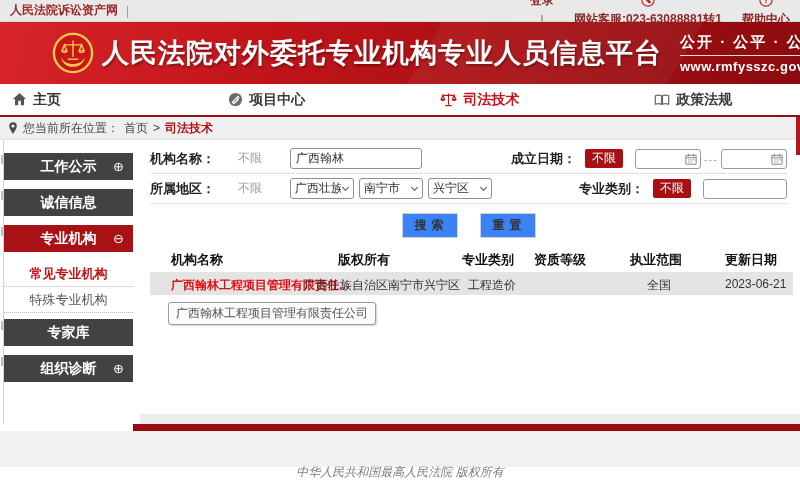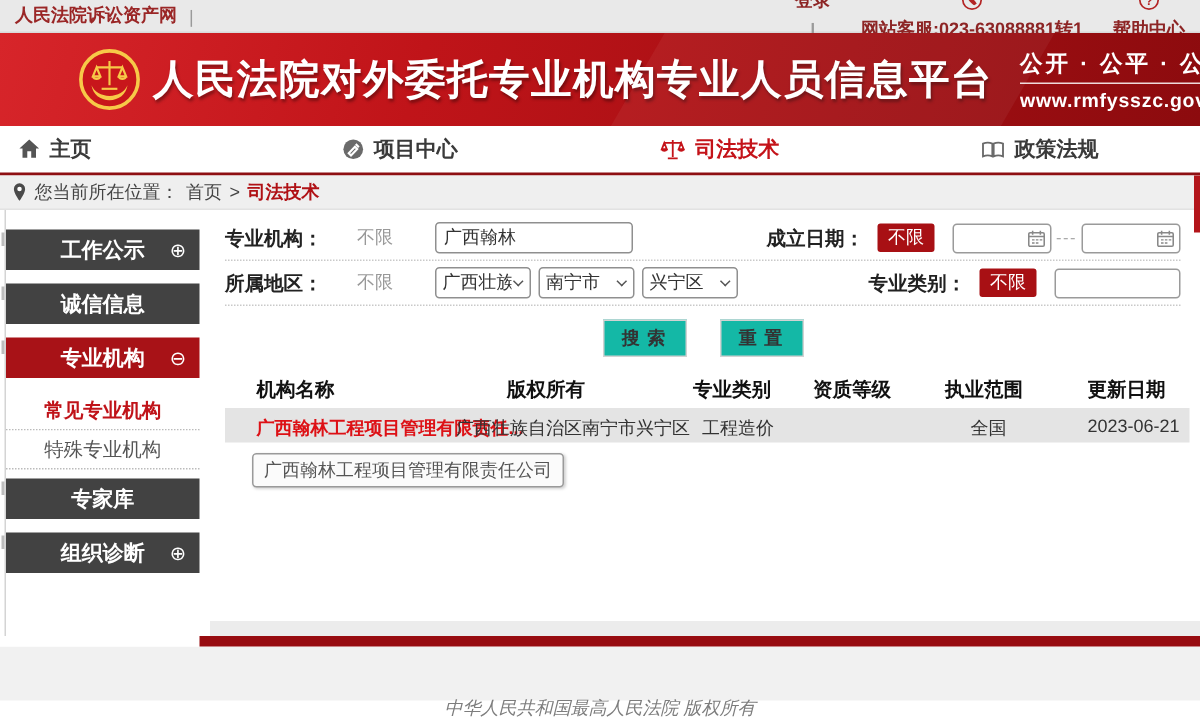--- a/index.html
+++ b/index.html
@@ -74,31 +74,31 @@
   .r-label { width:74px; font-size:13px; font-weight:bold; color:#222; }
   .red-btn { width:38px; height:19px; background:#a81014; color:#fff; font-size:12px; border:none;
     border-radius:2px; margin-right:12px; cursor:pointer; font-family:inherit; }
   .date-box { width:66px; height:20px; border:1px solid #9a9a9a; border-radius:3px; background:#fff;
     display:flex; align-items:center; justify-content:flex-end; padding:0 3px; cursor:pointer; }
   .date-sep { color:#aaa; font-size:11px; margin:0 3px; letter-spacing:1px; }
   .cat-input { width:84px; height:20px; border:1px solid #9a9a9a; border-radius:3px; padding:0 4px;
     font-size:12px; font-family:inherit; background:#fff; }
 
   .btn-row { display:flex; justify-content:center; gap:22px; margin-top:9px; }
-  .gray-btn { background:#14b8a6; border:1px solid #d2d2d2; color:#333; font-size:12px; font-weight:bold;
+  .gray-btn { background:#3b82f6; border:1px solid #d2d2d2; color:#333; font-size:12px; font-weight:bold;
     padding:3px 8px 3px 12px; letter-spacing:5px; cursor:pointer; font-family:inherit; }
 
   
   .tbl { margin:8px 0 0 10px; width:643px; font-size:12px; }
   .thead { position:relative; height:26px; font-size:13px; font-weight:bold; color:#111; }
   .thead span, .trow span { position:absolute; top:5px; white-space:nowrap; }
   .trow { position:relative; height:23px; background:#e4e4e4; }
   .trow span { top:5px; color:#333; }
   .row-link { color:#dd1116 !important; font-weight:bold; cursor:pointer; }
-  .h0{left:21px}.h1{left:188px}.h2{left:312px}.h3{left:392px}.h4{left:480px}.h5{left:575px}
+  .h0{left:21px}.h1{left:188px}.h2{left:312px}.h3{left:384px}.h4{left:480px}.h5{left:575px}
   .c0{left:21px}.c1{left:154px}.c2{left:318px}.c3{left:404px}.c4{left:497px}.c5{left:575px}
 
   .tooltip { display:inline-block; margin:7px 0 0 28px; background:#fbfbfb; border:1px solid #9a9a9a;
     border-radius:3px; padding:2px 7px; font-size:12px; color:#555; box-shadow:1px 1px 2px rgba(0,0,0,0.18); }
 
   
   .redbar-row { display:flex; height:7px; }
   .redbar-spacer { width:133px; background:#fff; }
   .redbar { flex:1; background:#970c10; }
   .footer { height:36px; background:#f1f1f1; text-align:center; padding-top:33px; font-size:12px; color:#7d7d7d;font-style:italic; }
@@ -233,21 +233,21 @@
       </div>
       <div class="side-item">
         <span>组织诊断</span>
         <span class="toggle">⊕</span>
       </div>
     </div>
 
     <div class="main">
       <div class="form-area">
         <div class="f-row">
-          <span class="f-label">专业机构：</span>
+          <span class="f-label">机构名称：</span>
           <span class="f-unl">不限</span>
           <input class="txt-input" type="text" value="广西翰林" style="">
           <span class="r-group">
             <span class="r-label">成立日期：</span>
             <button class="red-btn">不限</button>
             <span class="date-box">
               <svg width="12" height="12" viewBox="0 0 14 14">
                   <rect x="1" y="2.5" width="12" height="10.5" rx="1" fill="none" stroke="#888" stroke-width="1.2"></rect>
                   <path d="M1 5.5h12M4 1v3M10 1v3" stroke="#888" stroke-width="1.2"></path>
                   <path d="M3.5 8h2M6.5 8h2M9.5 8h2M3.5 10.5h2M6.5 10.5h2" stroke="#888" stroke-width="1"></path>

